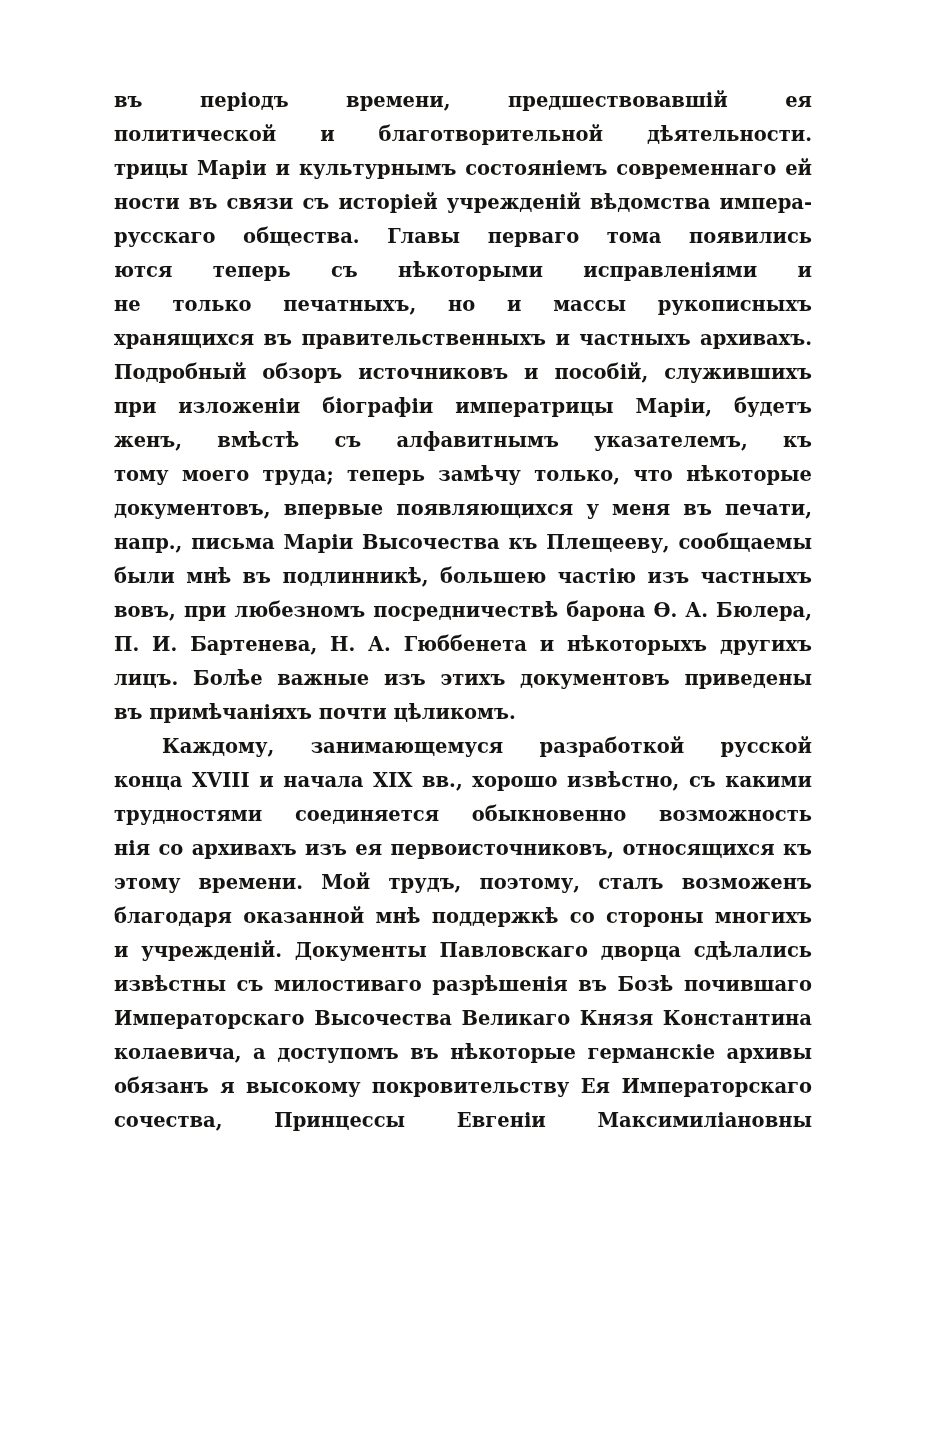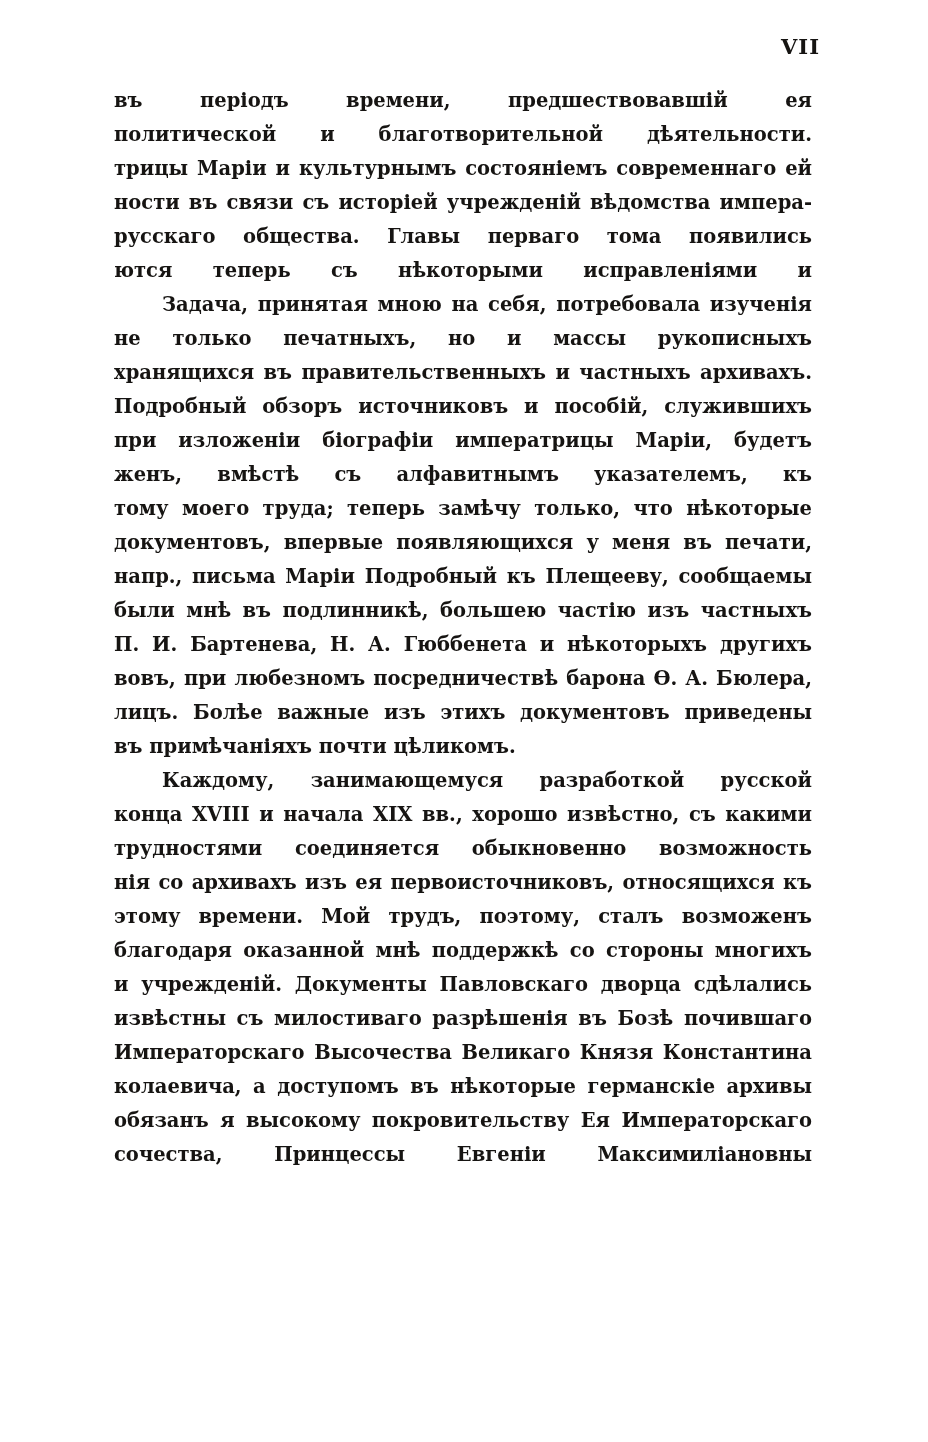--- a/index.html
+++ b/index.html
@@ -59,43 +59,41 @@
     text-align-last: left;
   }
   .line.indent {
     text-indent: 48px;
   }
 </style>
 </head>
 <body>
 
 <div class="page">
-  <div class="page-number">VII</div>
   <div class="text-block">
       <div class="paragraph">
         <div class="line">въ періодъ времени, предшествовавшій ея самостоятельной</div>
         <div class="line">политической и благотворительной дѣятельности. Послѣдую-</div>
         <div class="line">трицы Маріи и культурнымъ состояніемъ современнаго ей</div>
         <div class="line">ности въ связи съ исторіей учрежденій вѣдомства импера-</div>
         <div class="line">русскаго общества. Главы перваго тома появились первона-</div>
         <div class="line last">ются теперь съ нѣкоторыми исправленіями и дополненіями.</div>
       </div>
       <div class="paragraph">
-        <div class="line indent">Задача, принятая мною на себя, потребовала изученія</div>
         <div class="line">не только печатныхъ, но и массы рукописныхъ матеріаловъ,</div>
         <div class="line">хранящихся въ правительственныхъ и частныхъ архивахъ.</div>
         <div class="line">Подробный обзоръ источниковъ и пособій, служившихъ мнѣ</div>
         <div class="line">при изложеніи біографіи императрицы Маріи, будетъ прило-</div>
         <div class="line">женъ, вмѣстѣ съ алфавитнымъ указателемъ, къ послѣднему</div>
         <div class="line">тому моего труда; теперь замѣчу только, что нѣкоторые изъ</div>
         <div class="line">документовъ, впервые появляющихся у меня въ печати, какъ,</div>
-        <div class="line">напр., письма Маріи Подробный къ Плещееву, сообщаемы</div>
+        <div class="line">напр., письма Маріи Высочества къ Плещееву, сообщаемы</div>
         <div class="line">были мнѣ въ подлинникѣ, большею частію изъ частныхъ архи-</div>
+        <div class="line">вовъ, при любезномъ посредничествѣ барона Ѳ. А. Бюлера,</div>
         <div class="line">П. И. Бартенева, Н. А. Гюббенета и нѣкоторыхъ другихъ</div>
-        <div class="line">вовъ, при любезномъ посредничествѣ барона Ѳ. А. Бюлера,</div>
         <div class="line">лицъ. Болѣе важные изъ этихъ документовъ приведены мною</div>
         <div class="line last">въ примѣчаніяхъ почти цѣликомъ.</div>
       </div>
       <div class="paragraph">
         <div class="line indent">Каждому, занимающемуся разработкой русской исторіей</div>
         <div class="line">конца XVIII и начала XIX вв., хорошо извѣстно, съ какими</div>
         <div class="line">трудностями соединяется обыкновенно возможность ознакомле-</div>
         <div class="line">нія со архивахъ изъ ея первоисточниковъ, относящихся къ</div>
         <div class="line">этому времени. Мой трудъ, поэтому, сталъ возможенъ лишь</div>
         <div class="line">благодаря оказанной мнѣ поддержкѣ со стороны многихъ лицъ</div>

